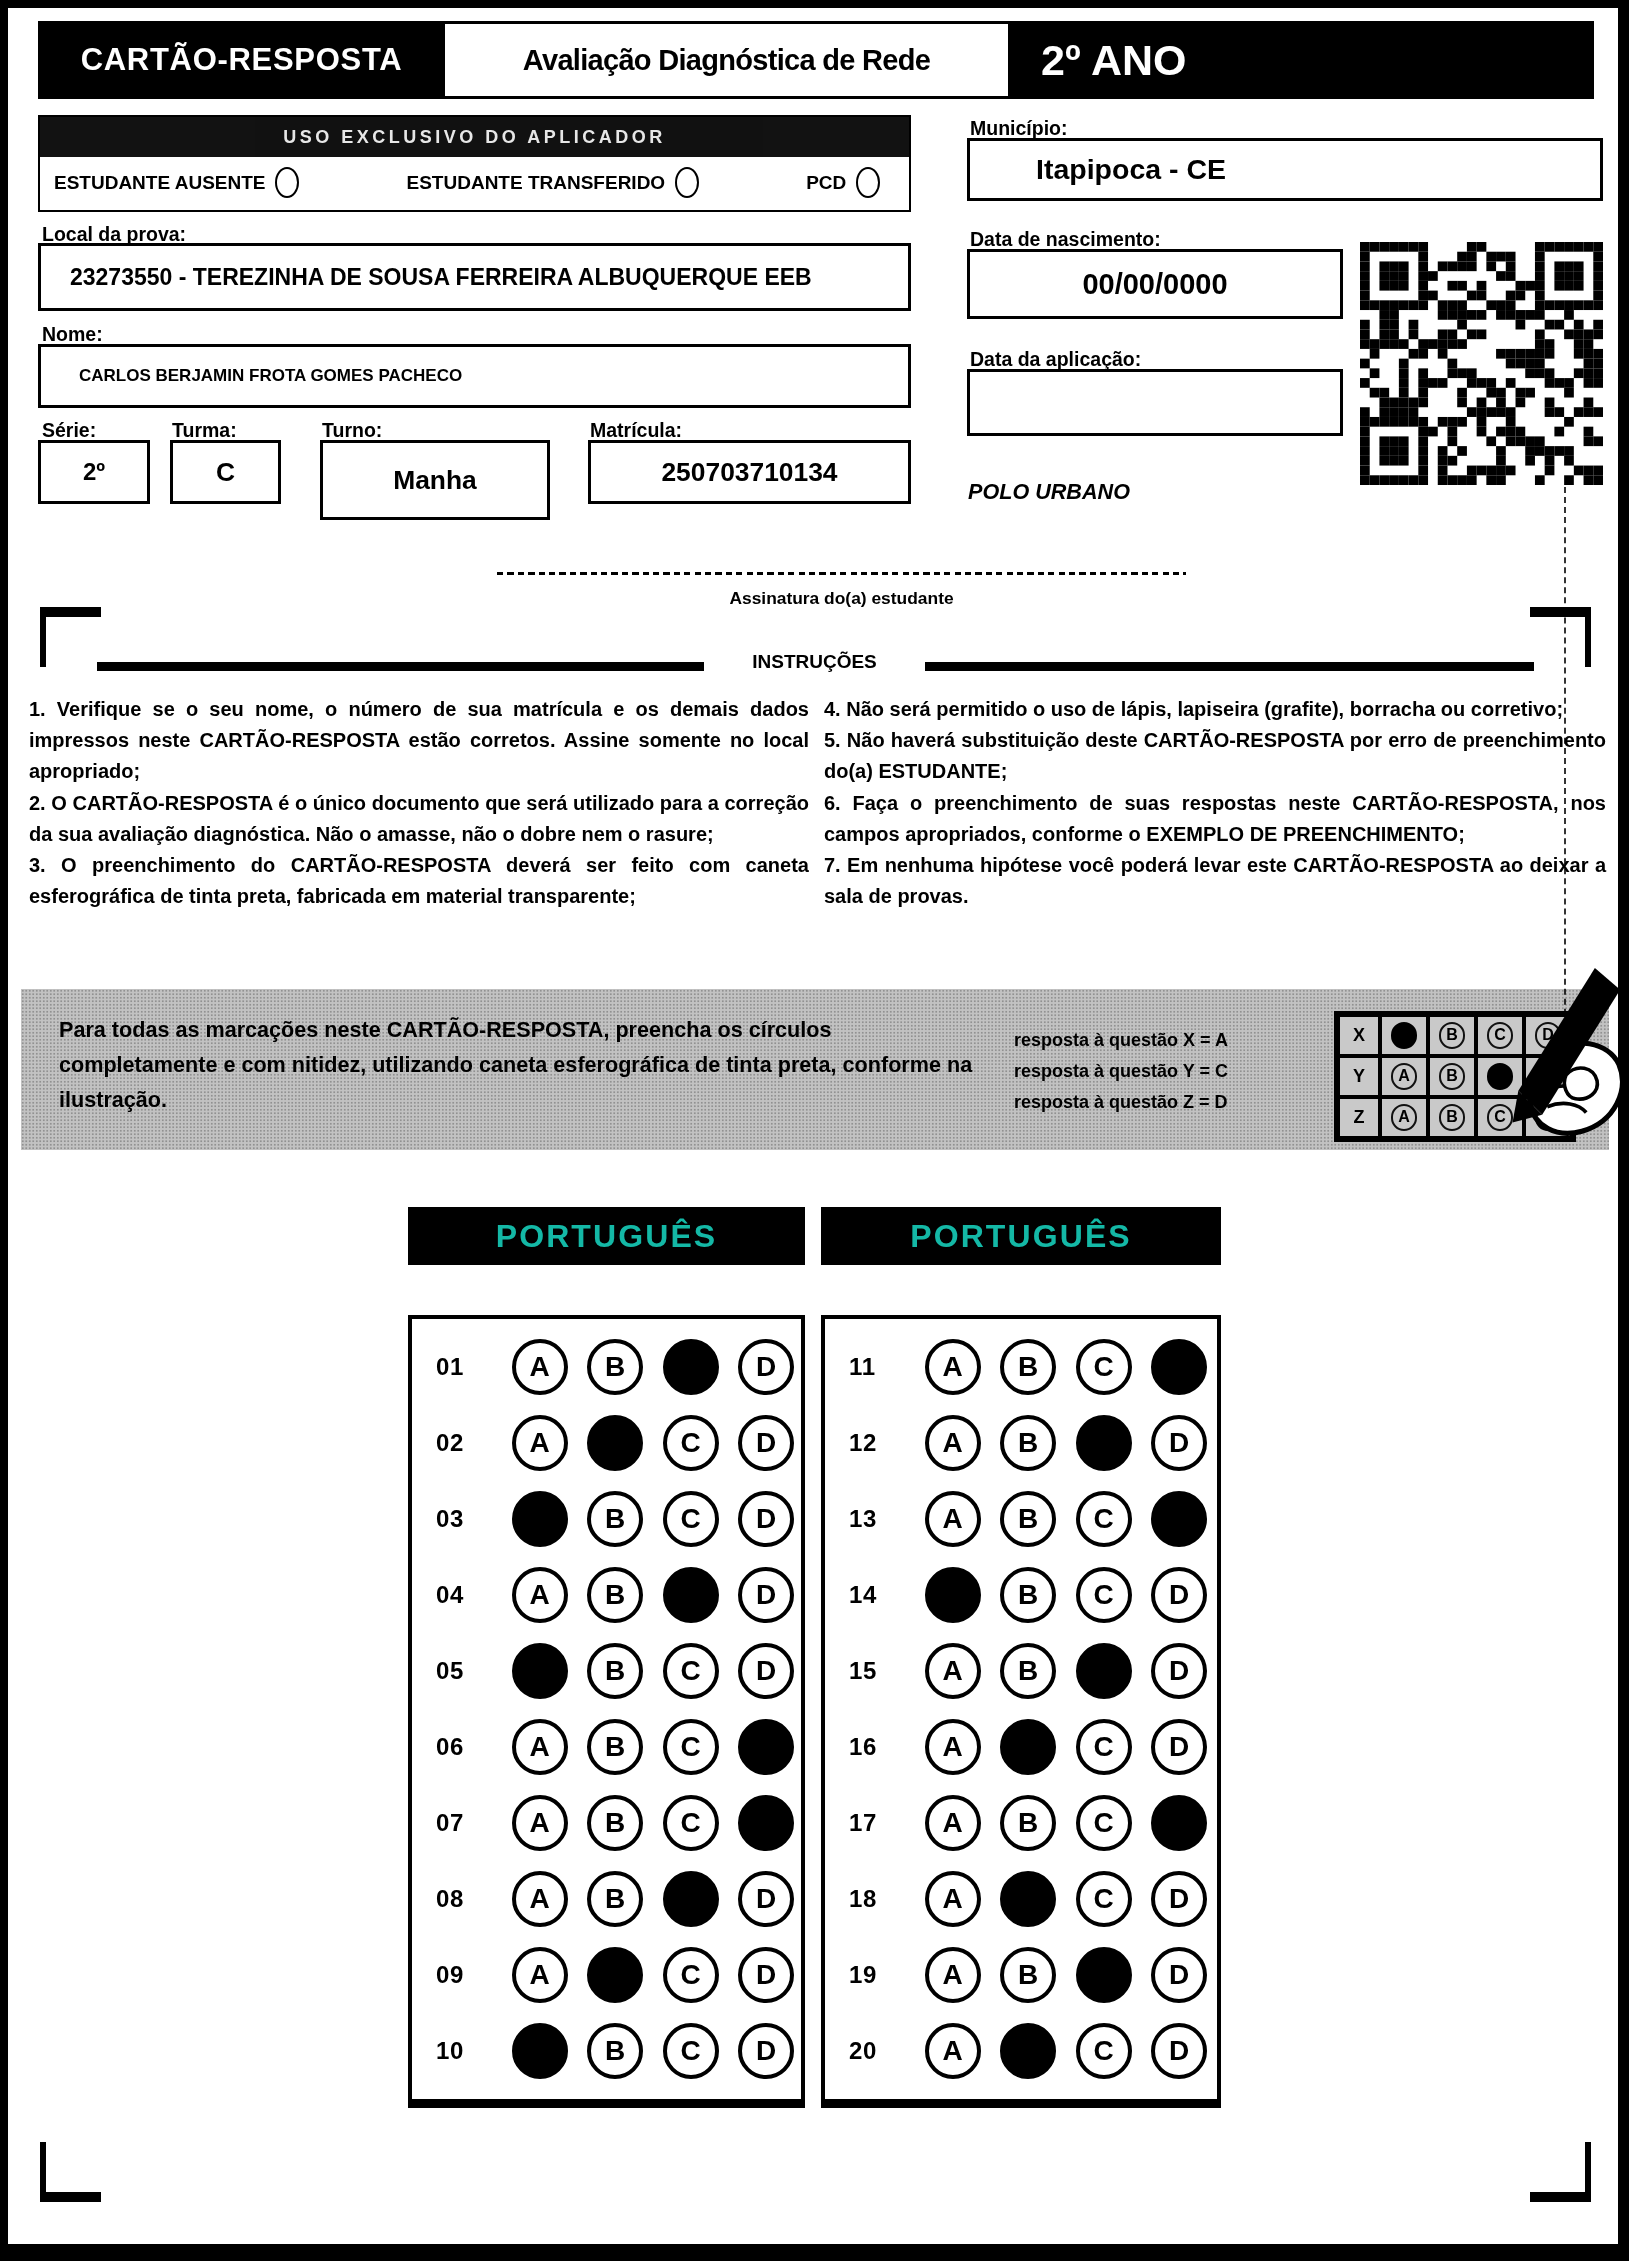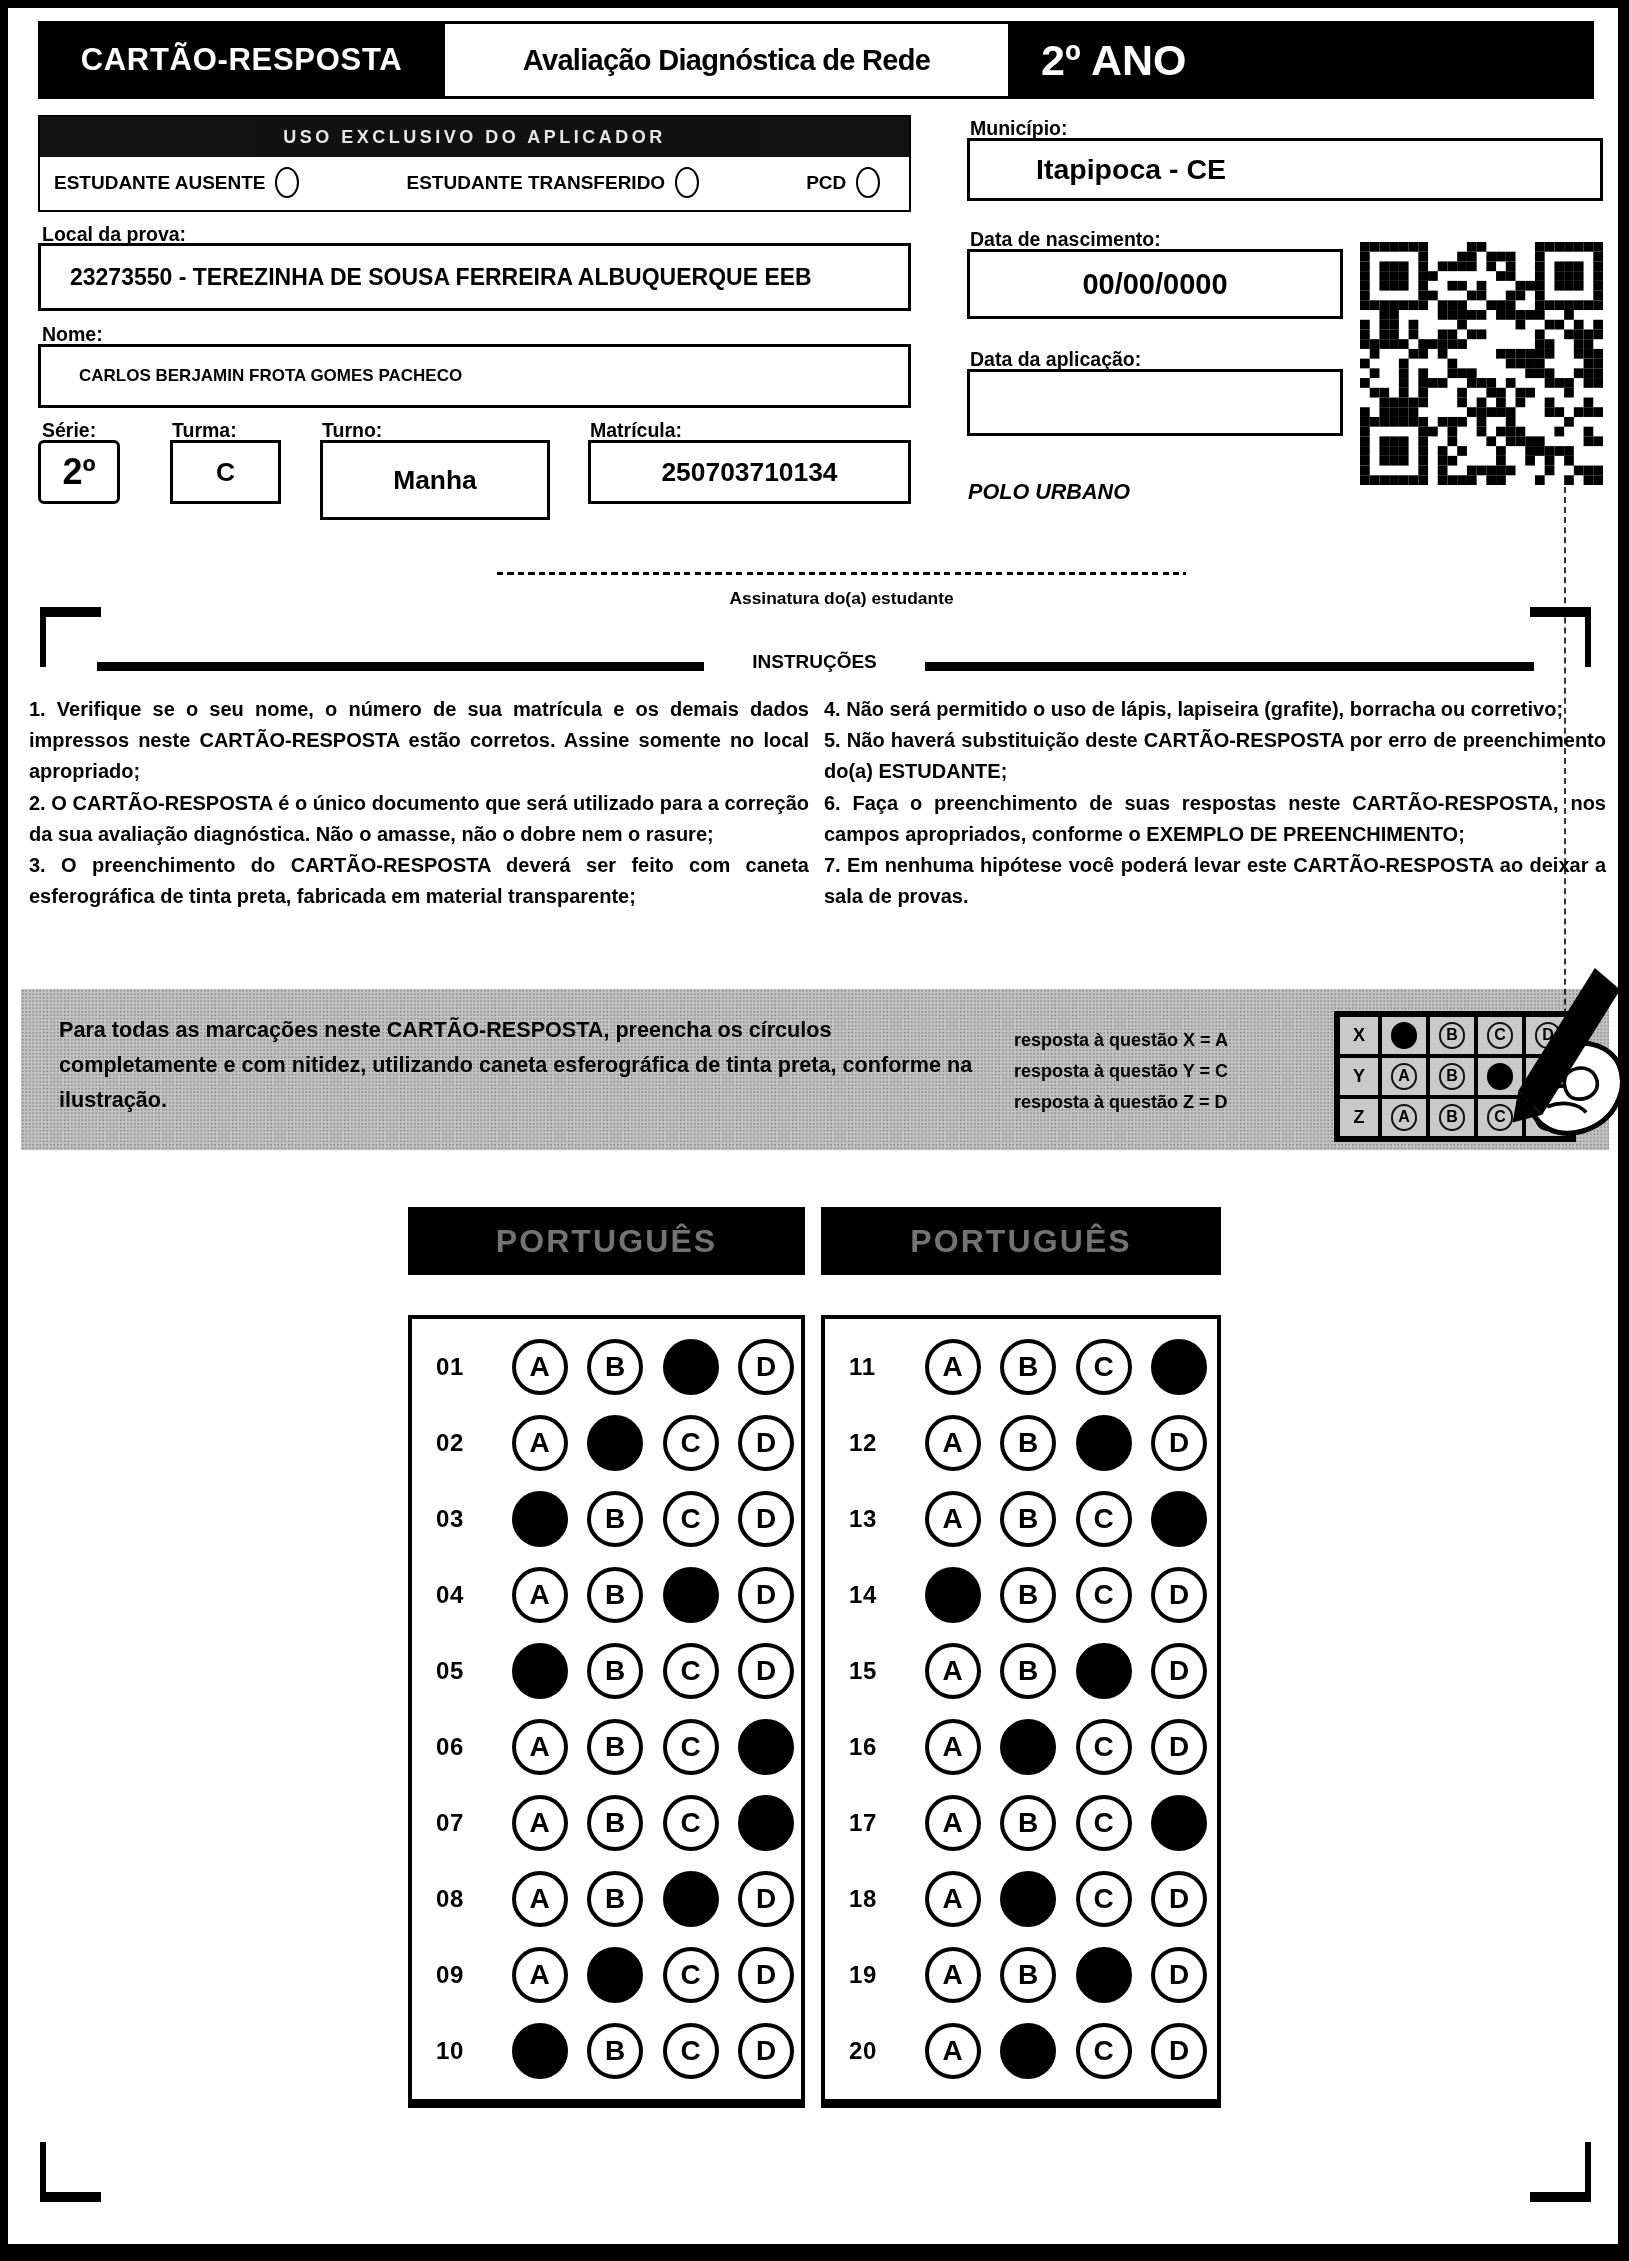--- a/index.html
+++ b/index.html
@@ -30,21 +30,21 @@
   .l-municipio{left:970px;top:117px;}
   .bx-municipio{left:967px;top:138px;width:636px;height:63px;padding-left:66px;font-size:28.5px;}
   .l-local{left:42px;top:223px;}
   .bx-local{left:38px;top:243px;width:873px;height:68px;padding-left:29px;font-size:23px;}
   .l-nasc{left:970px;top:228px;}
   .bx-nasc{left:967px;top:249px;width:376px;height:70px;justify-content:center;font-size:29px;}
   .l-nome{left:42px;top:323px;}
   .bx-nome{left:38px;top:344px;width:873px;height:64px;padding-left:38px;font-size:17px;}
   .l-aplic{left:970px;top:348px;}
   .bx-aplic{left:967px;top:369px;width:376px;height:67px;}
-  .l-serie{left:42px;top:419px;}   .bx-serie{left:38px;top:440px;width:82px;height:64px;justify-content:center;font-size:36px;border-radius:6px;}
+  .l-serie{left:42px;top:419px;}   .bx-serie{left:38px;top:440px;width:112px;height:64px;justify-content:center;font-size:24px;}
   .l-turma{left:172px;top:419px;}  .bx-turma{left:170px;top:440px;width:111px;height:64px;justify-content:center;font-size:26.4px;}
   .l-turno{left:322px;top:419px;}  .bx-turno{left:320px;top:440px;width:230px;height:80px;justify-content:center;font-size:26.4px;}
   .l-matric{left:590px;top:419px;} .bx-matric{left:588px;top:440px;width:323px;height:64px;justify-content:center;font-size:26.4px;}
   .qr{left:1360px;top:242px;width:243px;height:243px;}
   .polo{left:968px;top:479px;font-size:21.6px;font-style:italic;}
   
   .sig-line{left:497px;top:572px;width:689px;height:2.8px;
             background:repeating-linear-gradient(90deg,#000 0 6.3px,transparent 6.3px 10.4px);}
   .sig-lab{left:497px;top:588px;width:689px;text-align:center;font-size:17.4px;}
   
@@ -65,21 +65,21 @@
   .eg{position:absolute;left:1313px;top:22px;width:242px;border:4.9px solid #000;box-sizing:border-box;
       display:grid;grid-template-columns:42px repeat(4,1fr);background:#c9c9c9;}
   .eg-cell{border:2.1px solid #000;height:37px;display:flex;align-items:center;justify-content:center;}
   .eg-label{font-size:18px;}
   .eg-bubble{width:26.4px;height:26.4px;border:2.8px solid #111;border-radius:50%;box-sizing:border-box;
              display:flex;align-items:center;justify-content:center;font-size:16px;}
   .eg-bubble.filled{background:#000;border-color:#000;}
   .hand{left:1480px;top:968px;z-index:6;}
   .dashline{left:1564px;top:487px;height:598px;width:0;border-left:2.8px dashed rgba(0,0,0,.8);}
   
-  .sec-head{width:397px;height:68px;background:#000;color:#737373;display:flex;align-items:center;justify-content:center;
+  .sec-head{width:397px;height:58px;background:#000;color:#14b8a6;display:flex;align-items:center;justify-content:center;
             font-size:32px;letter-spacing:2.1px;}
   .sh-0{left:408px;top:1207px;} .sh-1{left:821px;top:1207px;width:400px;}
   .grid-box{width:397px;height:793px;border:4.2px solid #000;border-bottom-width:9.7px;box-sizing:border-box;
             display:flex;flex-direction:column;justify-content:space-around;padding:9.7px 0;background:#fff;}
   .gb-0{left:408px;top:1315px;} .gb-1{left:821px;top:1315px;width:400px;}
   .q-row{display:flex;align-items:center;padding-left:24px;}
   .q-num{width:56px;font-size:24px;letter-spacing:0.7px;}
   .bubble{width:56px;height:56px;border:4.9px solid #000;border-radius:50%;box-sizing:border-box;margin-left:19.5px;
           display:flex;align-items:center;justify-content:center;font-size:28px;flex:none;}
   .bubble.filled{background:#000;border-color:#000;}

